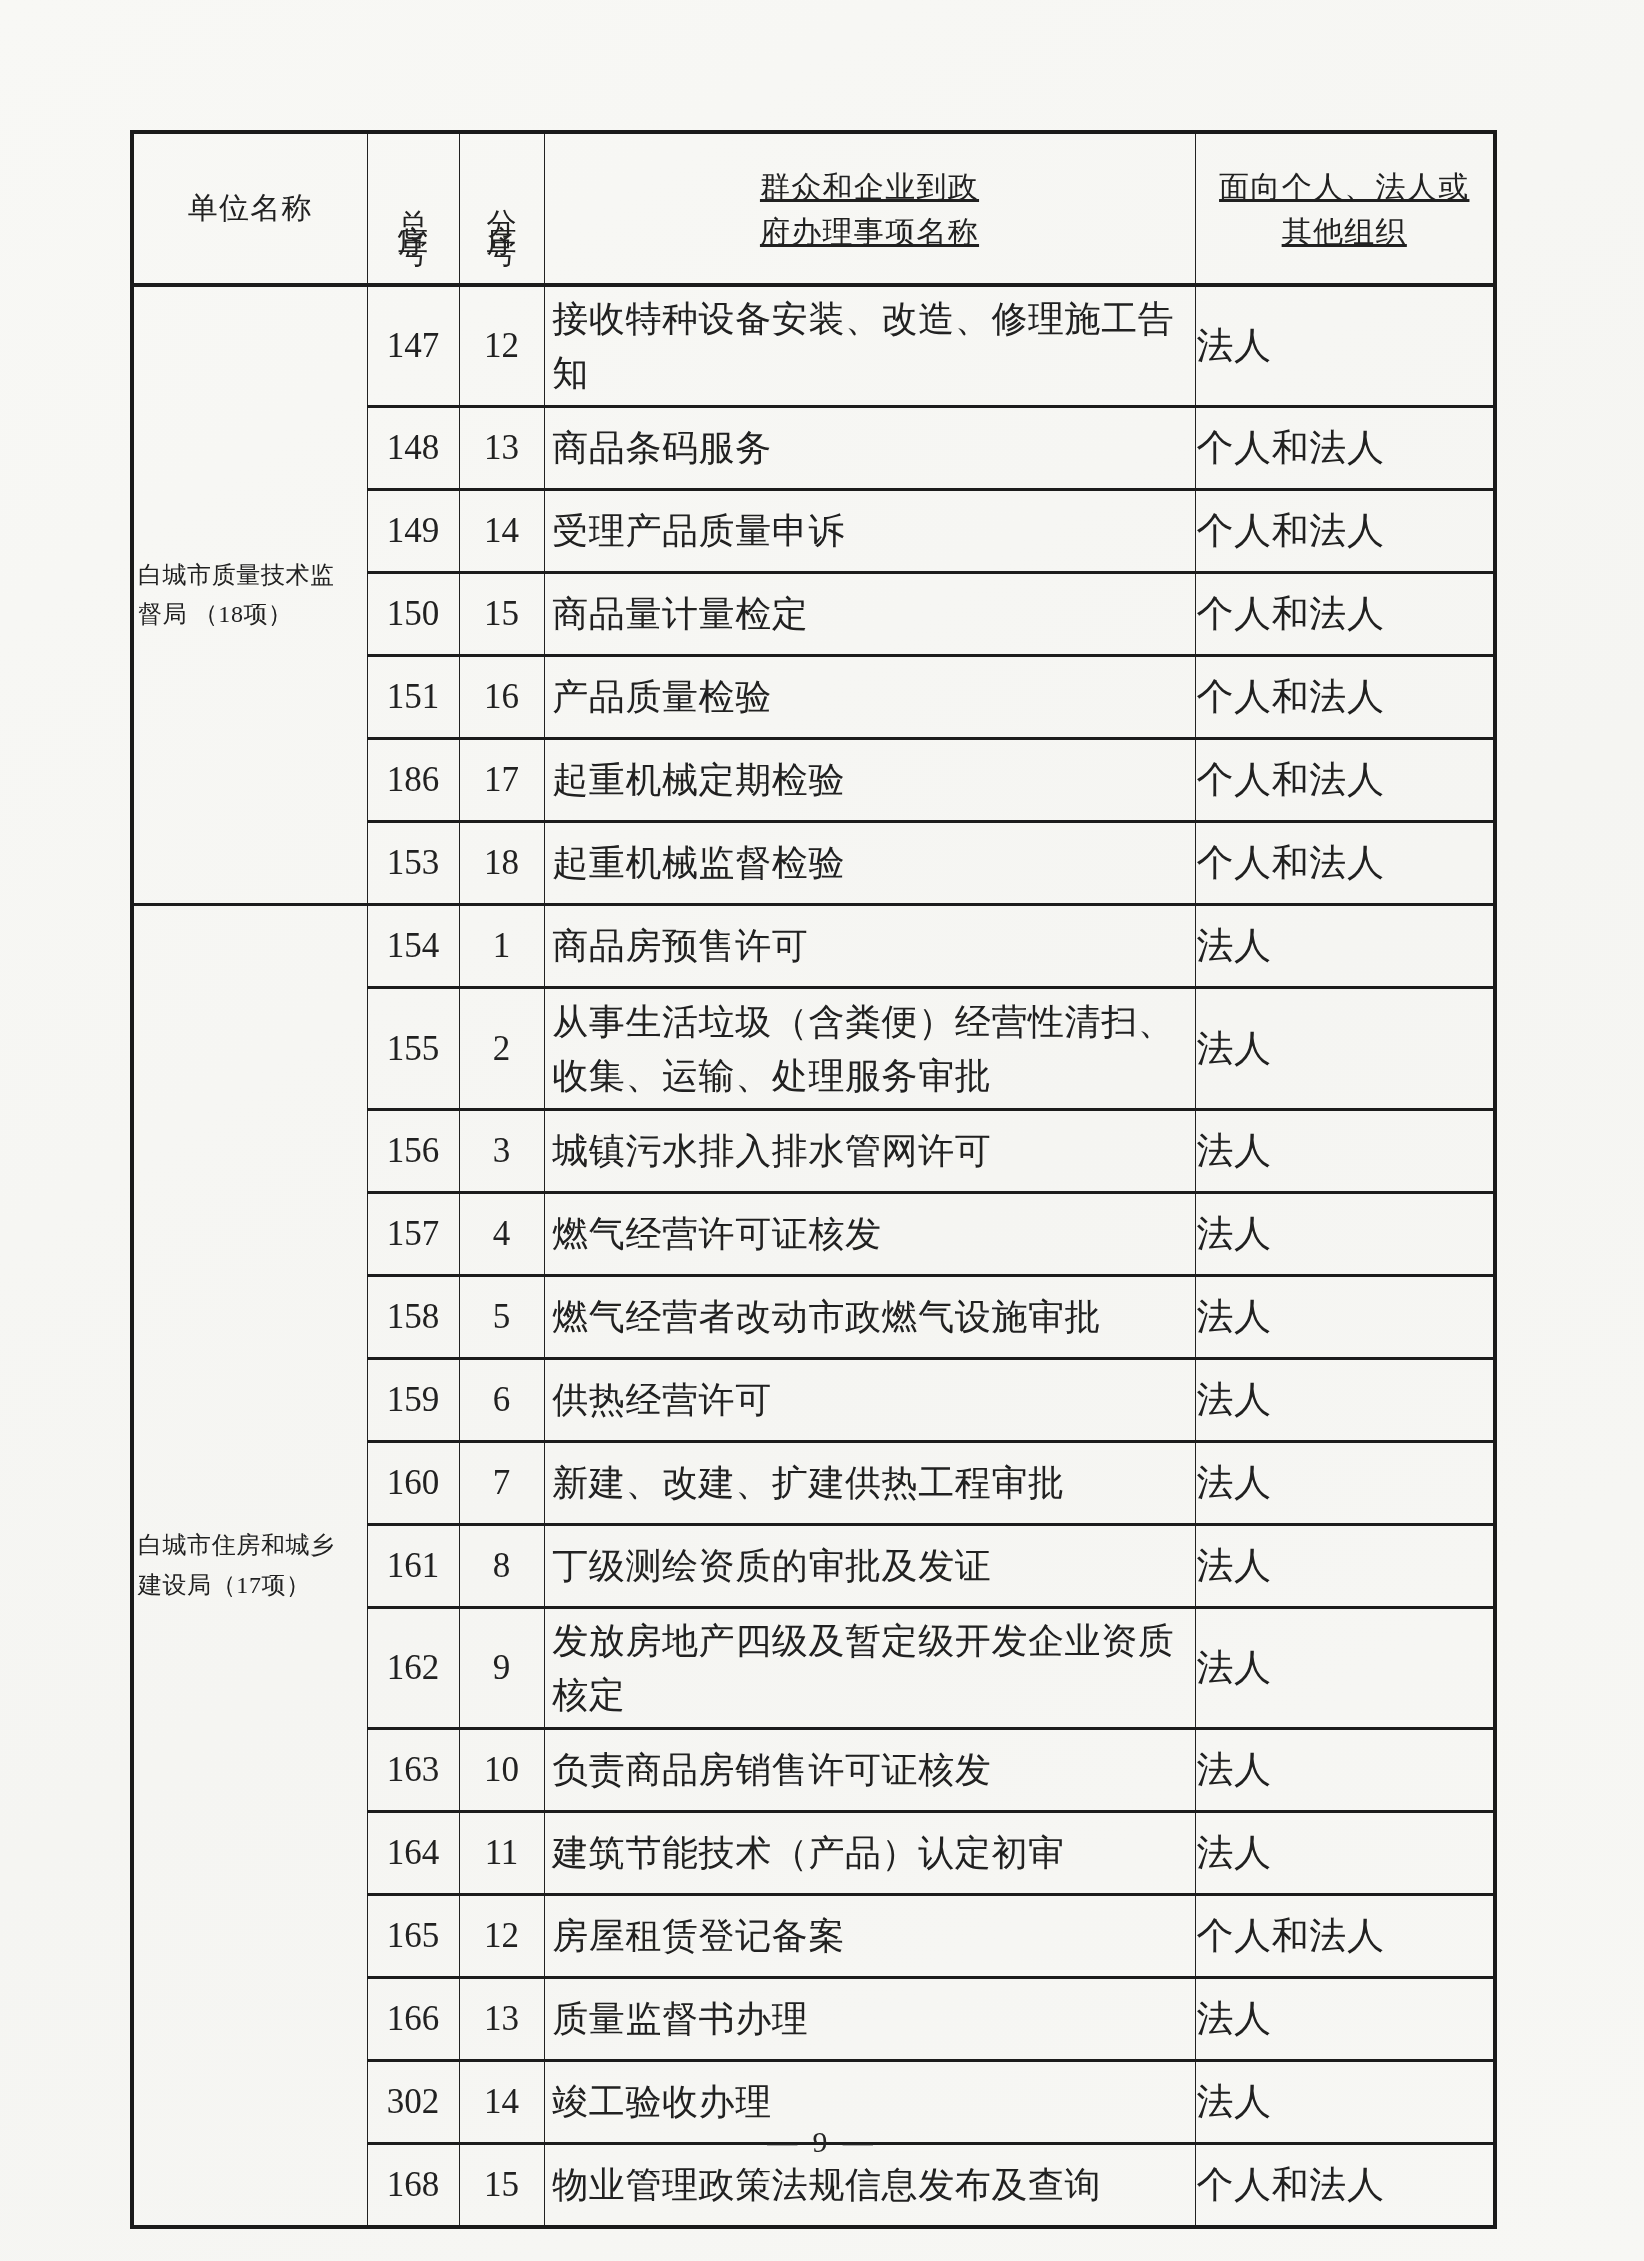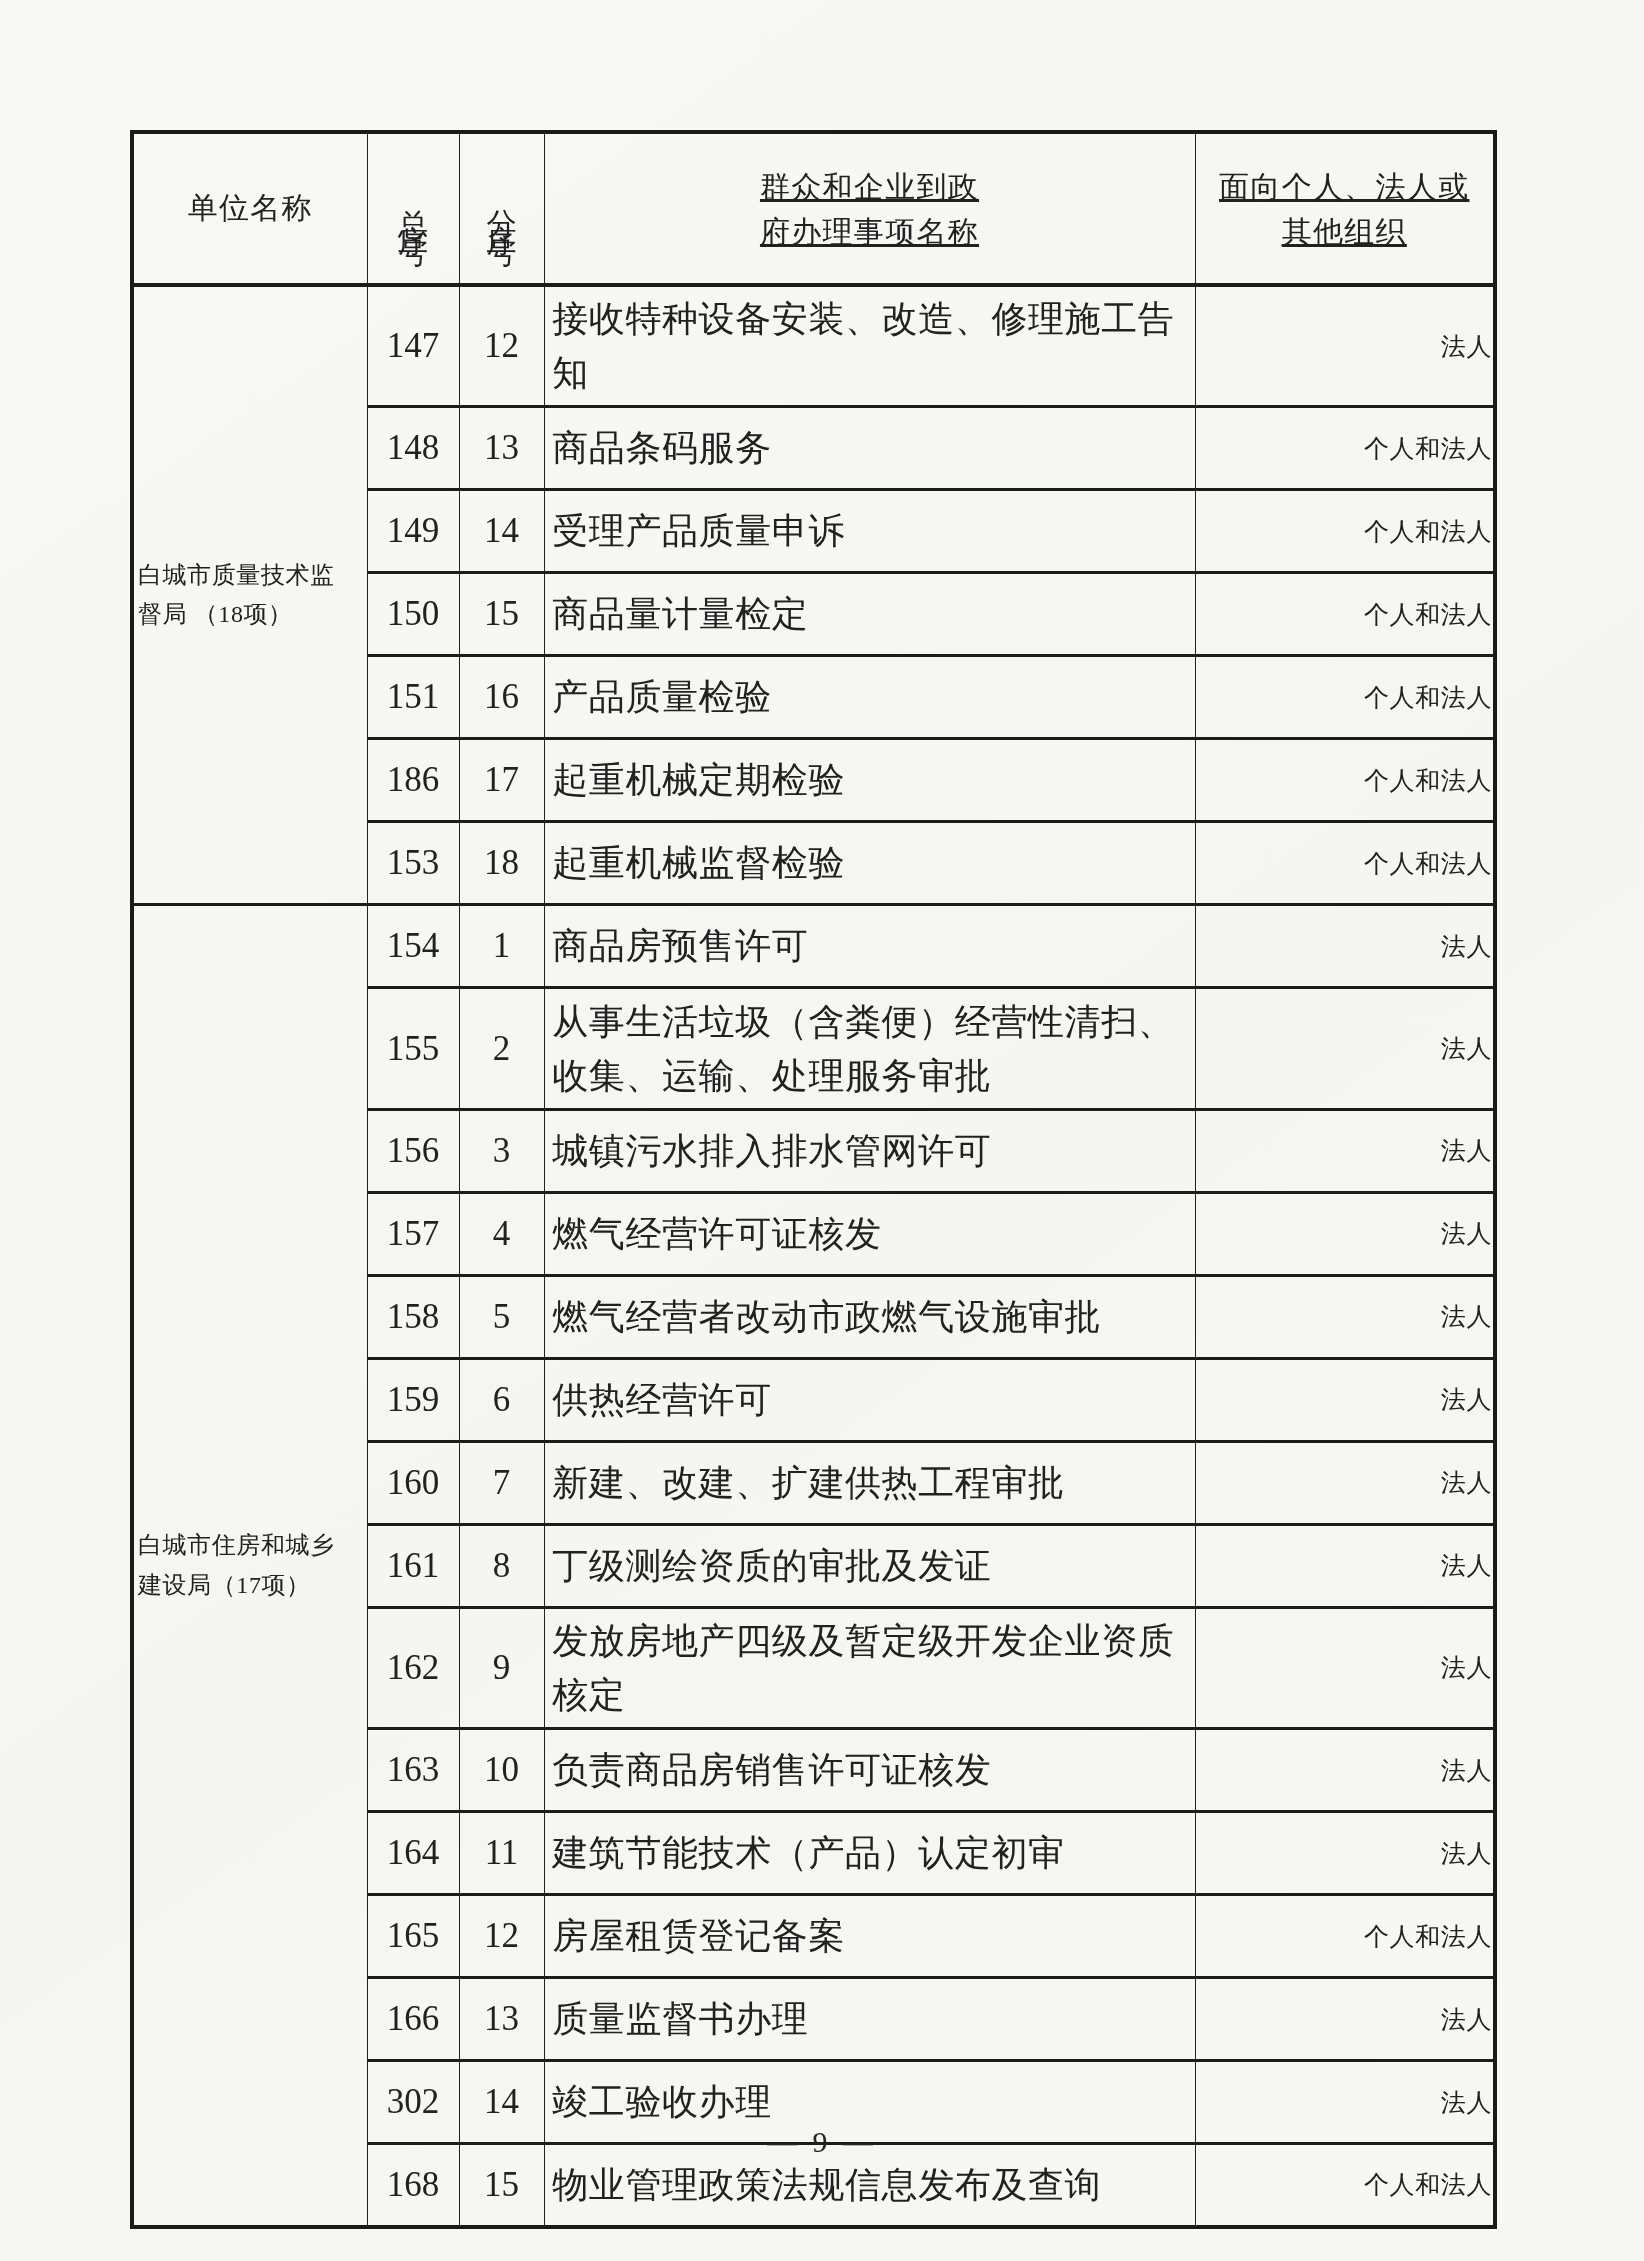--- a/index.html
+++ b/index.html
@@ -58,21 +58,21 @@
     padding: 0 3.9px;
   }
   td.c-num { text-align: center; font-size: 35px; font-family: "Liberation Serif", "DejaVu Serif", serif; }
   td.c-item {
     text-align: left;
     font-size: 36px;
     line-height: 1.5;
     padding: 5.2px 9px 5.2px 7.7px;
     letter-spacing: 0.6px;
   }
-  td.c-aud { text-align: right; font-size: 25px; letter-spacing: 0.6px; }
+  td.c-aud { text-align: left; font-size: 37px; letter-spacing: 0.6px; }
 
   .page-number {
     position: absolute;
     top: 2125px; left: 0; width: 100%;
     text-align: center;
     font-size: 30px;
     color: #242424;
     letter-spacing: 3.9px;
   }
 </style>

